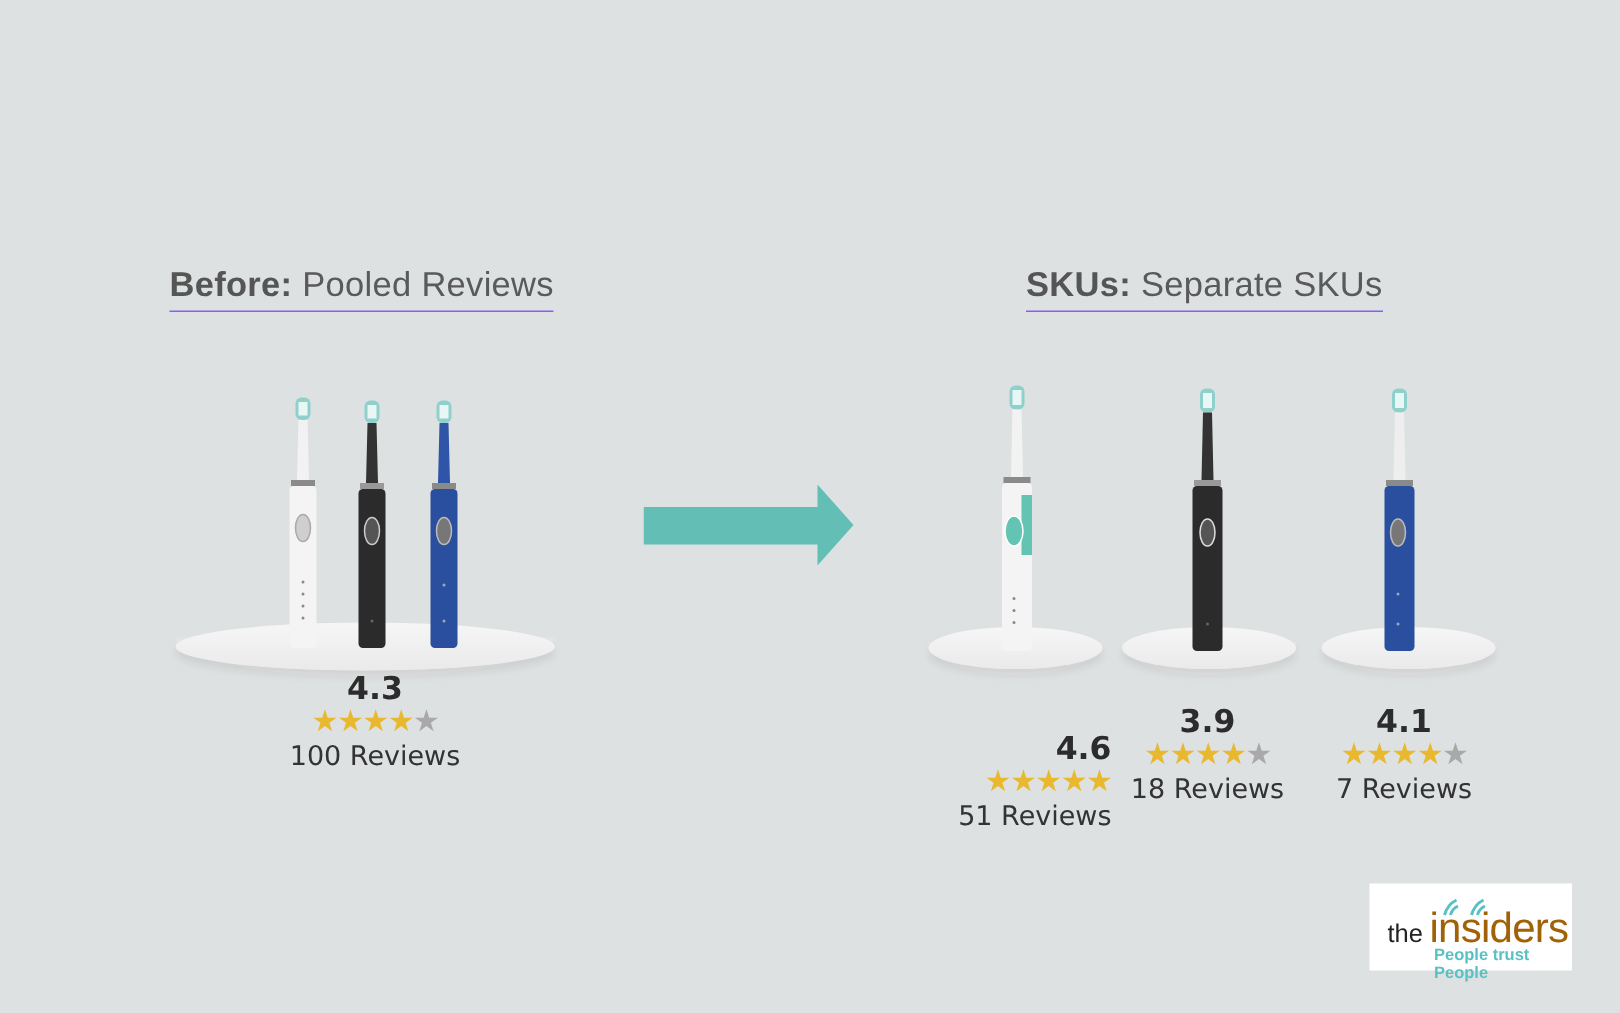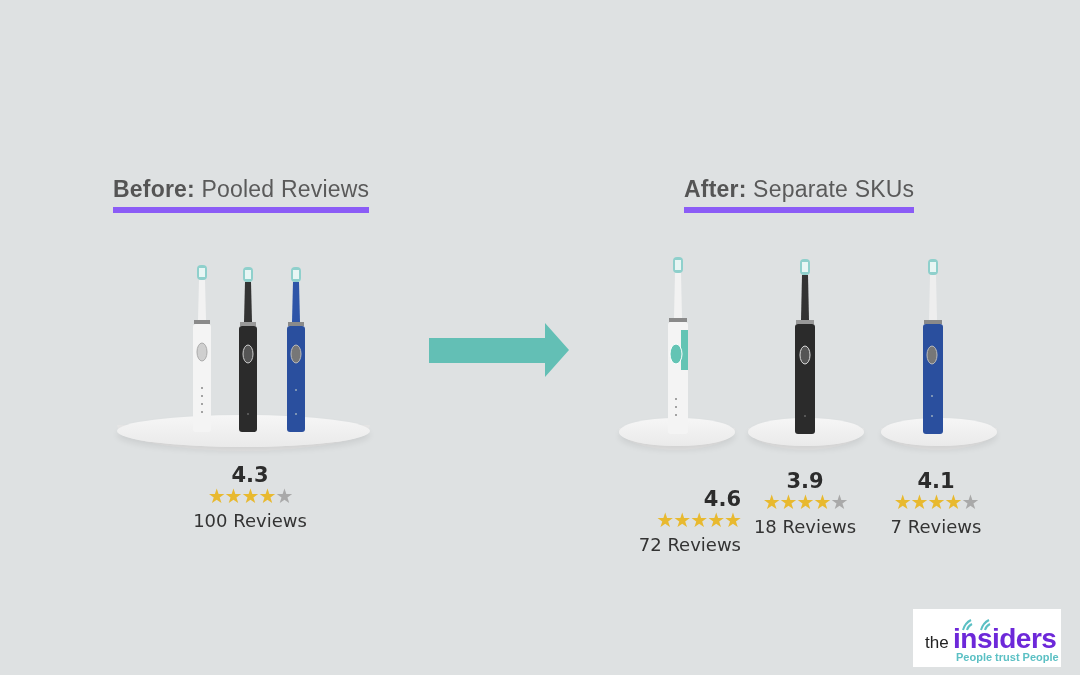--- a/index.html
+++ b/index.html
@@ -2,53 +2,53 @@
 <html><head>
 <meta charset="utf-8">
 <style>
   html, body { margin:0; padding:0; }
   body {
     width:1080px; height:675px; background:#dee1e2; position:relative; overflow:hidden;
     font-family:"DejaVu Sans", sans-serif;
   }
   .heading {
     position:absolute; font-family:"Liberation Sans", sans-serif; font-size:23px; color:#5a5a5a;
-    padding-bottom:4px; border-bottom:6px solid #8b5cf6; white-space:nowrap; letter-spacing:0.2px;
+    padding-bottom:4px; border-bottom:1px solid #8b5cf6; white-space:nowrap; letter-spacing:0.2px;
   }
   .heading b { font-weight:bold; color:#555; }
   .pedestal {
     position:absolute; background:linear-gradient(#f6f6f6,#eaeaea);
     border-radius:50%; box-shadow:0 4px 6px rgba(0,0,0,0.08);
   }
   .pedestal-base {
     position:absolute; background:#e4e4e4; border-radius:0 0 50% 50%/0 0 100% 100%;
   }
   .brush { position:absolute; }
   .rating { position:absolute; text-align:center; width:130px; }
   .score { font-weight:bold; font-size:21px; color:#2c2c2c; line-height:22px; }
   .stars { font-size:20px; line-height:20px; letter-spacing:-1px; }
   .star-on { color:#e8b92f; }
   .star-off { color:#a9a9a9; }
   .count { font-size:18px; color:#333; margin-top:4px; }
   .arrow { position:absolute; left:429px; top:323px; }
   .logo {
-    position:absolute; left:913px; top:609px; width:148px; height:58px; background:#fff;
+    position:absolute; left:913px; top:589px; width:135px; height:58px; background:#fff;
   }
   .logo-the { position:absolute; left:12px; top:24px; font-family:"Liberation Sans",sans-serif; font-size:17px; color:#222; }
-  .logo-ins { position:absolute; left:40px; top:14px; font-family:"Liberation Sans",sans-serif; font-size:28px; font-weight:bold; color:#6d28d9; letter-spacing:-0.5px; }
+  .logo-ins { position:absolute; left:40px; top:14px; font-family:"Liberation Sans",sans-serif; font-size:28px; font-weight:normal; color:#a16207; letter-spacing:-0.5px; }
   .logo-tag { position:absolute; left:43px; top:42px; font-family:"Liberation Sans",sans-serif; font-size:11px; font-weight:bold; color:#5bc0c4; }
 </style>
 </head>
 <body>
 
 <div class="heading" style="left:113px; top:176px;">
   <b>Before:</b><span> Pooled Reviews</span>
 </div>
 <div class="heading" style="left:684px; top:176px;">
-  <b>After:</b><span> Separate SKUs</span>
+  <b>SKUs:</b><span> Separate SKUs</span>
 </div>
 
 <div class="pedestal-base" style="left:117px; top:425px; width:253px; height:26px;"></div>
 <div class="pedestal" style="left:117px; top:415px; width:253px; height:32px;"></div>
 
 <svg class="brush" style="left:188px; top:262px;" width="28" height="172" viewBox="0 0 28 172">
   <rect x="9" y="3" width="10" height="15" rx="4" fill="#8fd0cc"></rect>
     <rect x="11" y="6" width="6" height="9" fill="#e8f6f4"></rect>
   <path d="M11 18 L17 18 L18 58 L10 58 Z" fill="#f2f2f2"></path>
   <rect x="6" y="58" width="16" height="4" fill="#8a8a8a"></rect>
@@ -72,21 +72,21 @@
   <rect x="9" y="3" width="10" height="15" rx="4" fill="#8fd0cc"></rect>
     <rect x="11" y="6" width="6" height="9" fill="#e8f6f4"></rect>
   <path d="M11 18 L17 18 L18 58 L10 58 Z" fill="#2e55a8"></path>
   <rect x="6" y="58" width="16" height="4" fill="#8a8a8a"></rect>
   <rect x="5" y="62" width="18" height="106" rx="3" fill="#2a4f9e"></rect>
   <ellipse cx="14" cy="90" rx="5" ry="9" fill="#777" stroke="#bbb"></ellipse>
   <circle cx="14" cy="126" r="1" fill="#9ab"></circle>
     <circle cx="14" cy="150" r="1" fill="#9ab"></circle>
 </svg>
 
-<div class="rating" style="left:185px; top:464px;">
+<div class="rating" style="left:185px; top:448px;">
   <div class="score">4.3</div>
   <div class="stars">
     <span class="star-on">★</span><span class="star-on">★</span><span class="star-on">★</span><span class="star-on">★</span><span class="star-off">★</span>
   </div>
   <div class="count">100 Reviews</div>
 </div>
 
 <svg class="arrow" width="142" height="56" viewBox="0 0 142 56">
   <polygon points="0,15 116,15 116,0 140,27 116,54 116,40 0,40" fill="#63bfb5"></polygon>
 </svg>
@@ -128,21 +128,21 @@
   <ellipse cx="14" cy="99" rx="5" ry="9" fill="#777" stroke="#bbb"></ellipse>
   <circle cx="14" cy="140" r="1" fill="#9ab"></circle>
     <circle cx="14" cy="160" r="1" fill="#9ab"></circle>
 </svg>
 
 <div class="rating" style="left:611px; top:488px;text-align:right;">
   <div class="score">4.6</div>
   <div class="stars">
     <span class="star-on">★</span><span class="star-on">★</span><span class="star-on">★</span><span class="star-on">★</span><span class="star-on">★</span>
   </div>
-  <div class="count">72 Reviews</div>
+  <div class="count">51 Reviews</div>
 </div>
 <div class="rating" style="left:740px; top:470px;text-align:center;">
   <div class="score">3.9</div>
   <div class="stars">
     <span class="star-on">★</span><span class="star-on">★</span><span class="star-on">★</span><span class="star-on">★</span><span class="star-off">★</span>
   </div>
   <div class="count">18 Reviews</div>
 </div>
 <div class="rating" style="left:871px; top:470px;">
   <div class="score">4.1</div>

